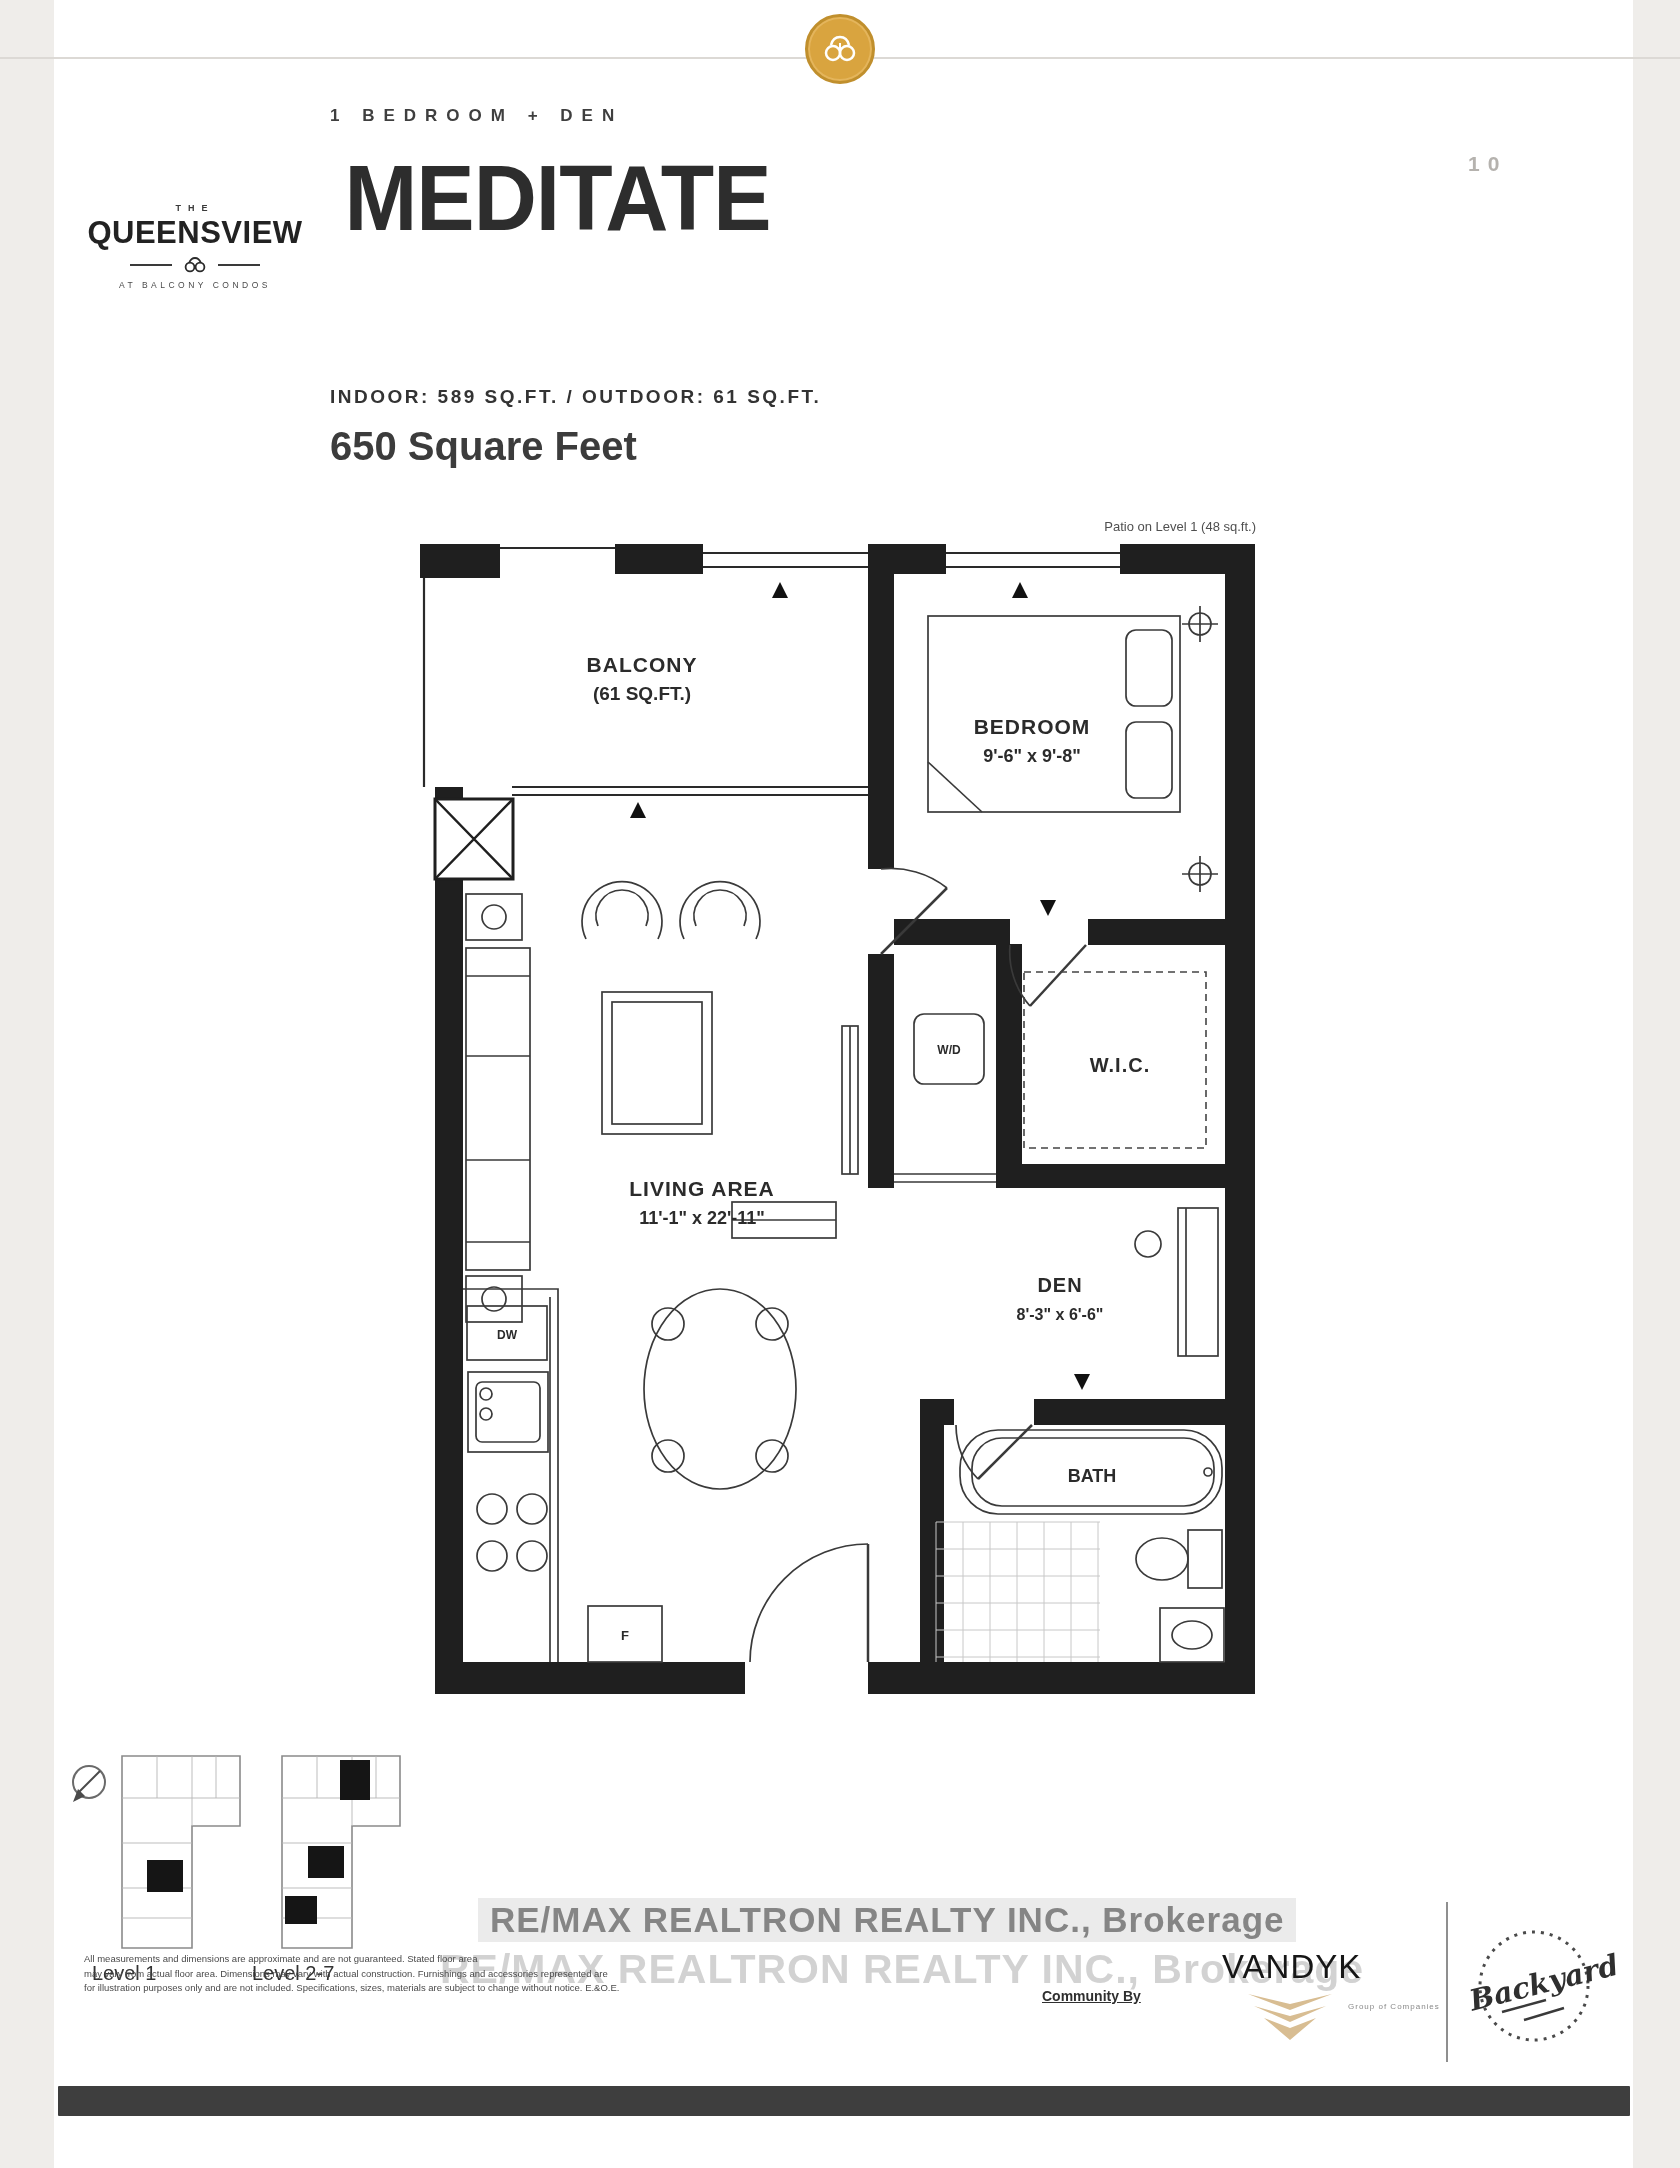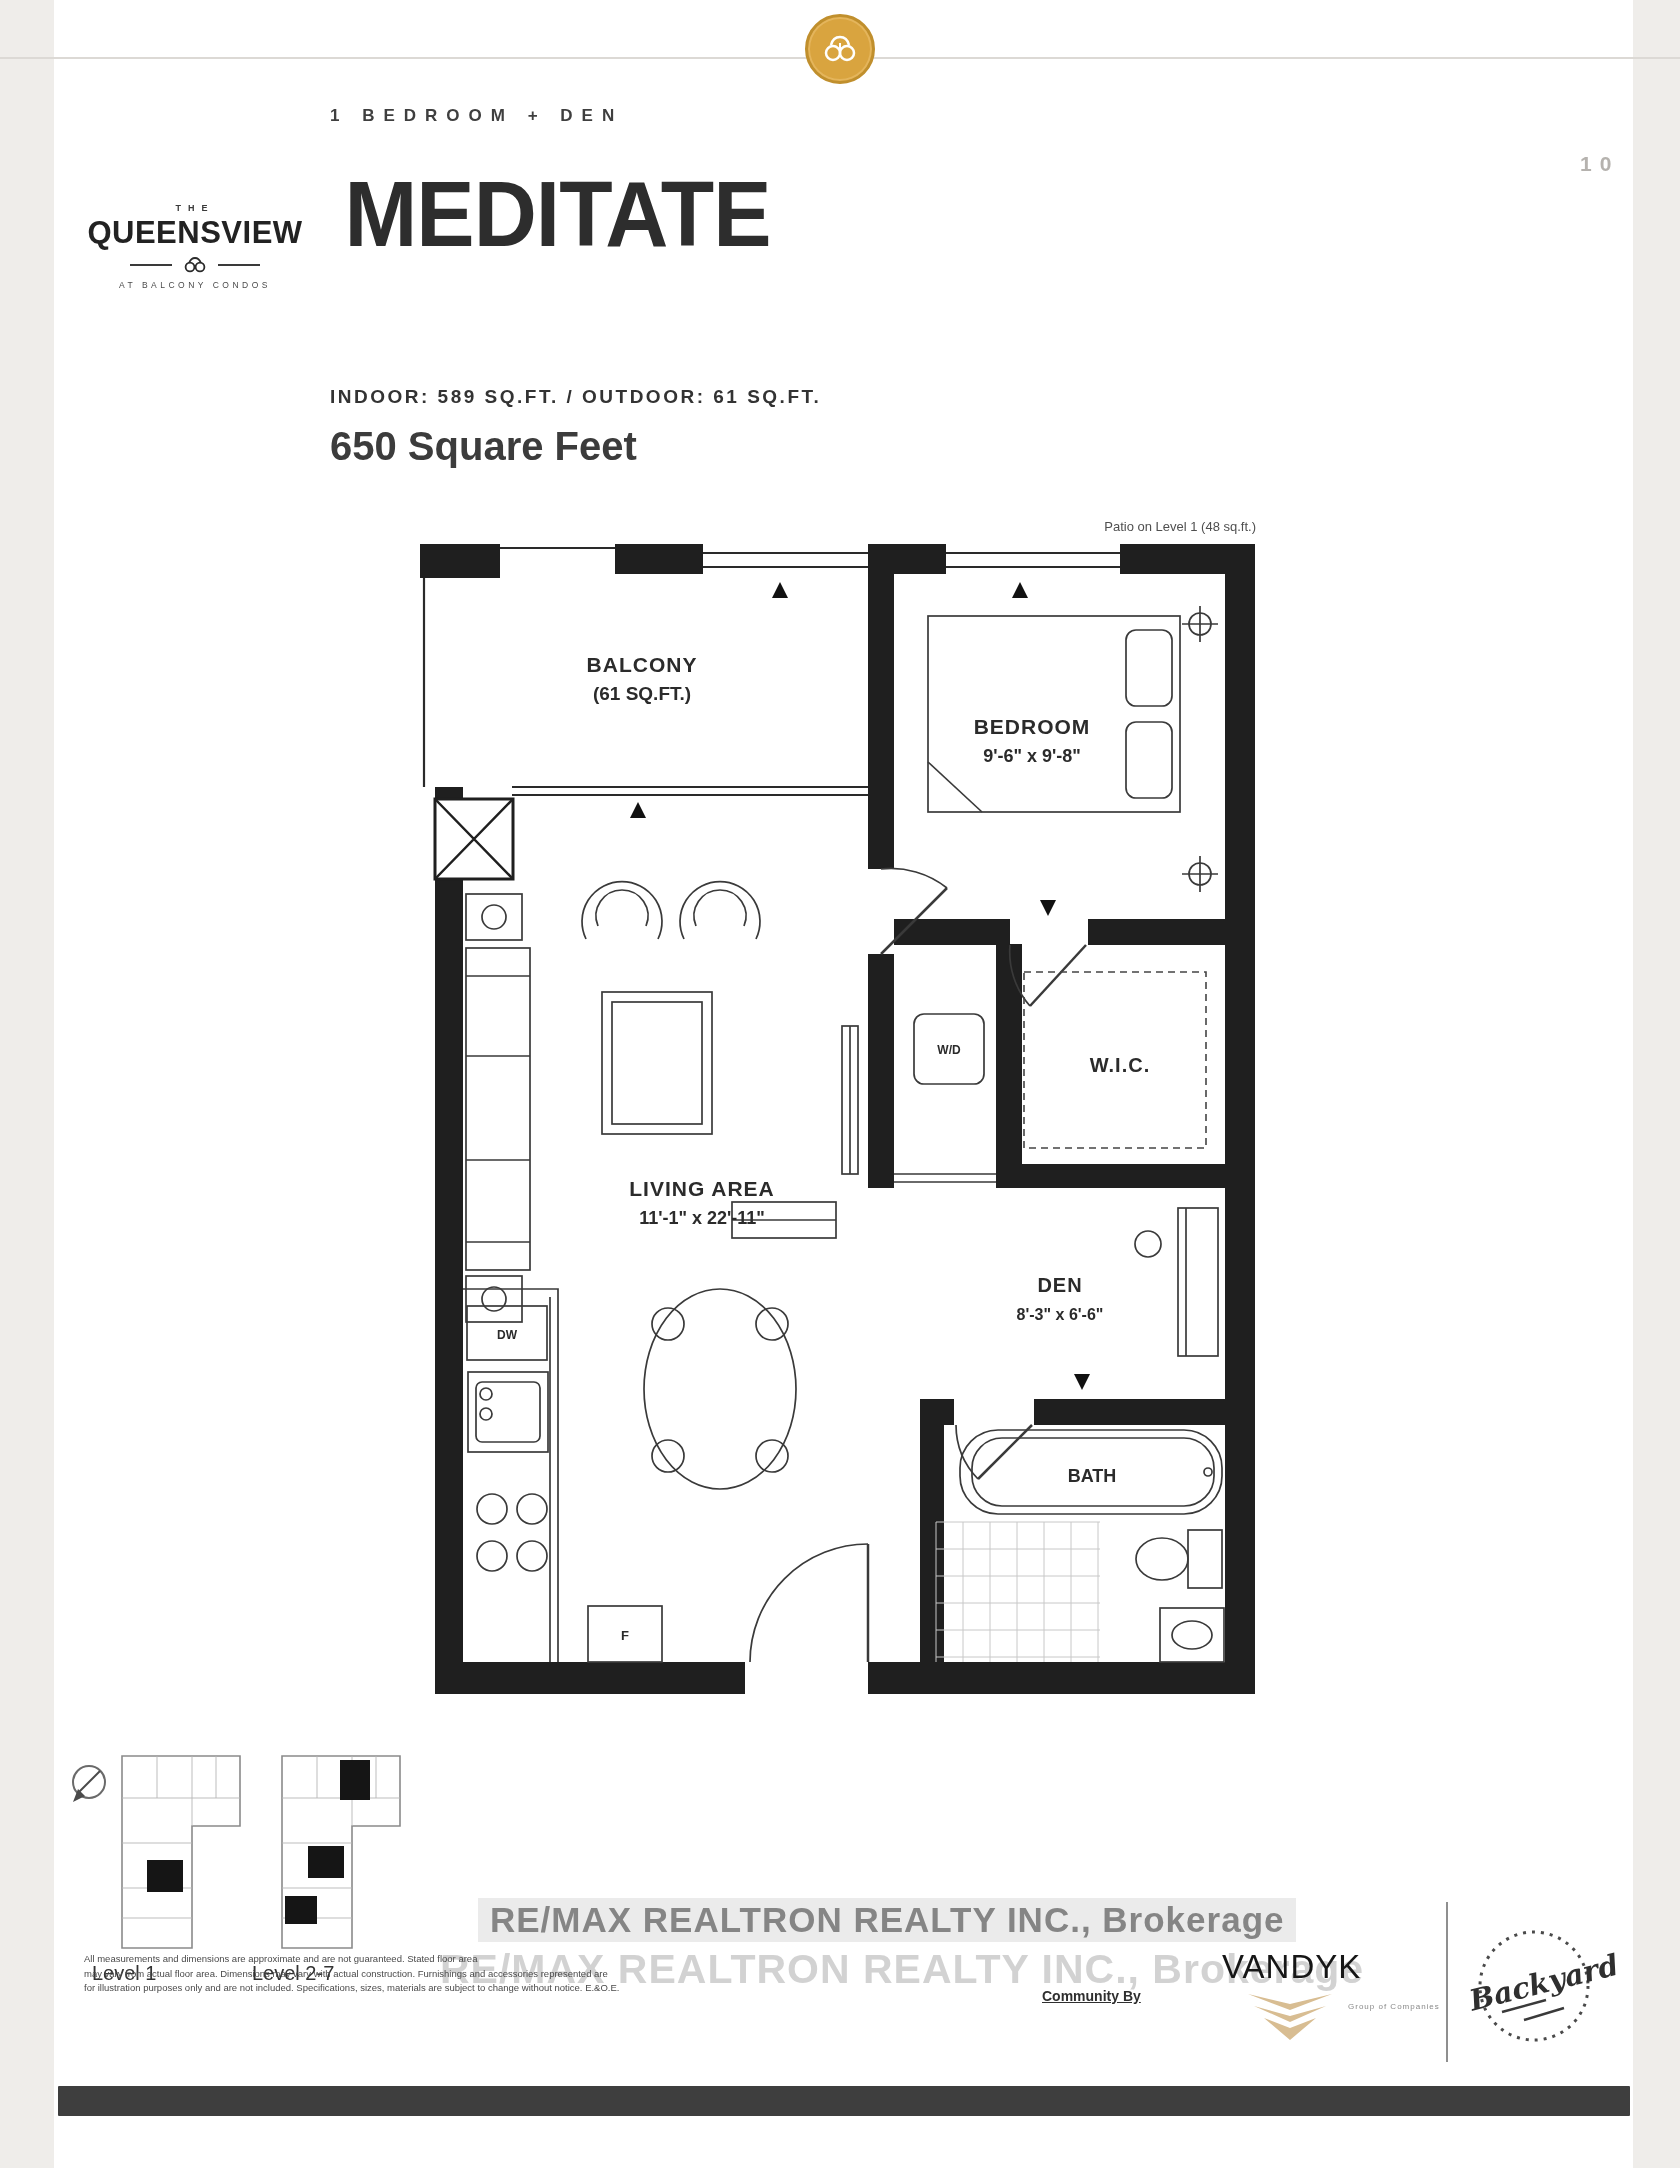--- a/index.html
+++ b/index.html
@@ -69,31 +69,31 @@
         <circle cx="20" cy="10" r="4.4" fill="none" stroke="#2b2b2b" stroke-width="1.8"></circle>
       </svg>
       <div class="rule"></div>
     </div>
     <div class="tagline">AT BALCONY CONDOS</div>
   </div>
 
   <div class="abs titleblock" style="top:106px;">
     <span class="unit-type">1 BEDROOM + DEN</span>
   </div>
-  <div class="abs titleblock" style="top:146px;margin-top:16px;">
+  <div class="abs titleblock" style="top:146px;">
     <div class="unit-name">MEDITATE</div>
   </div>
   <div class="abs titleblock" style="top:386px;">
     <span class="area-line">INDOOR: 589 SQ.FT. / OUTDOOR: 61 SQ.FT.</span>
   </div>
   <div class="abs titleblock" style="top:424px;">
     <span class="total-area">650 Square Feet</span>
   </div>
 
-  <div class="abs page-num" style="left:1580px;top:152px;">10</div>
+  <div class="abs page-num" style="left:1468px;top:152px;">10</div>
 
   <div class="abs patio-note" style="left:1010px;top:519px;">Patio on Level 1 (48 sq.ft.)</div>
 
   <svg class="abs" style="left:420px;top:544px;" width="835" height="1152" viewBox="0 0 835 1152">
 
     <g fill="#1f1f1f" stroke="none">
       <rect x="0" y="0" width="80" height="34"></rect>
       <rect x="195" y="0" width="88" height="30"></rect>
       <rect x="448" y="0" width="26" height="325"></rect>
       <rect x="474" y="0" width="52" height="30"></rect>

